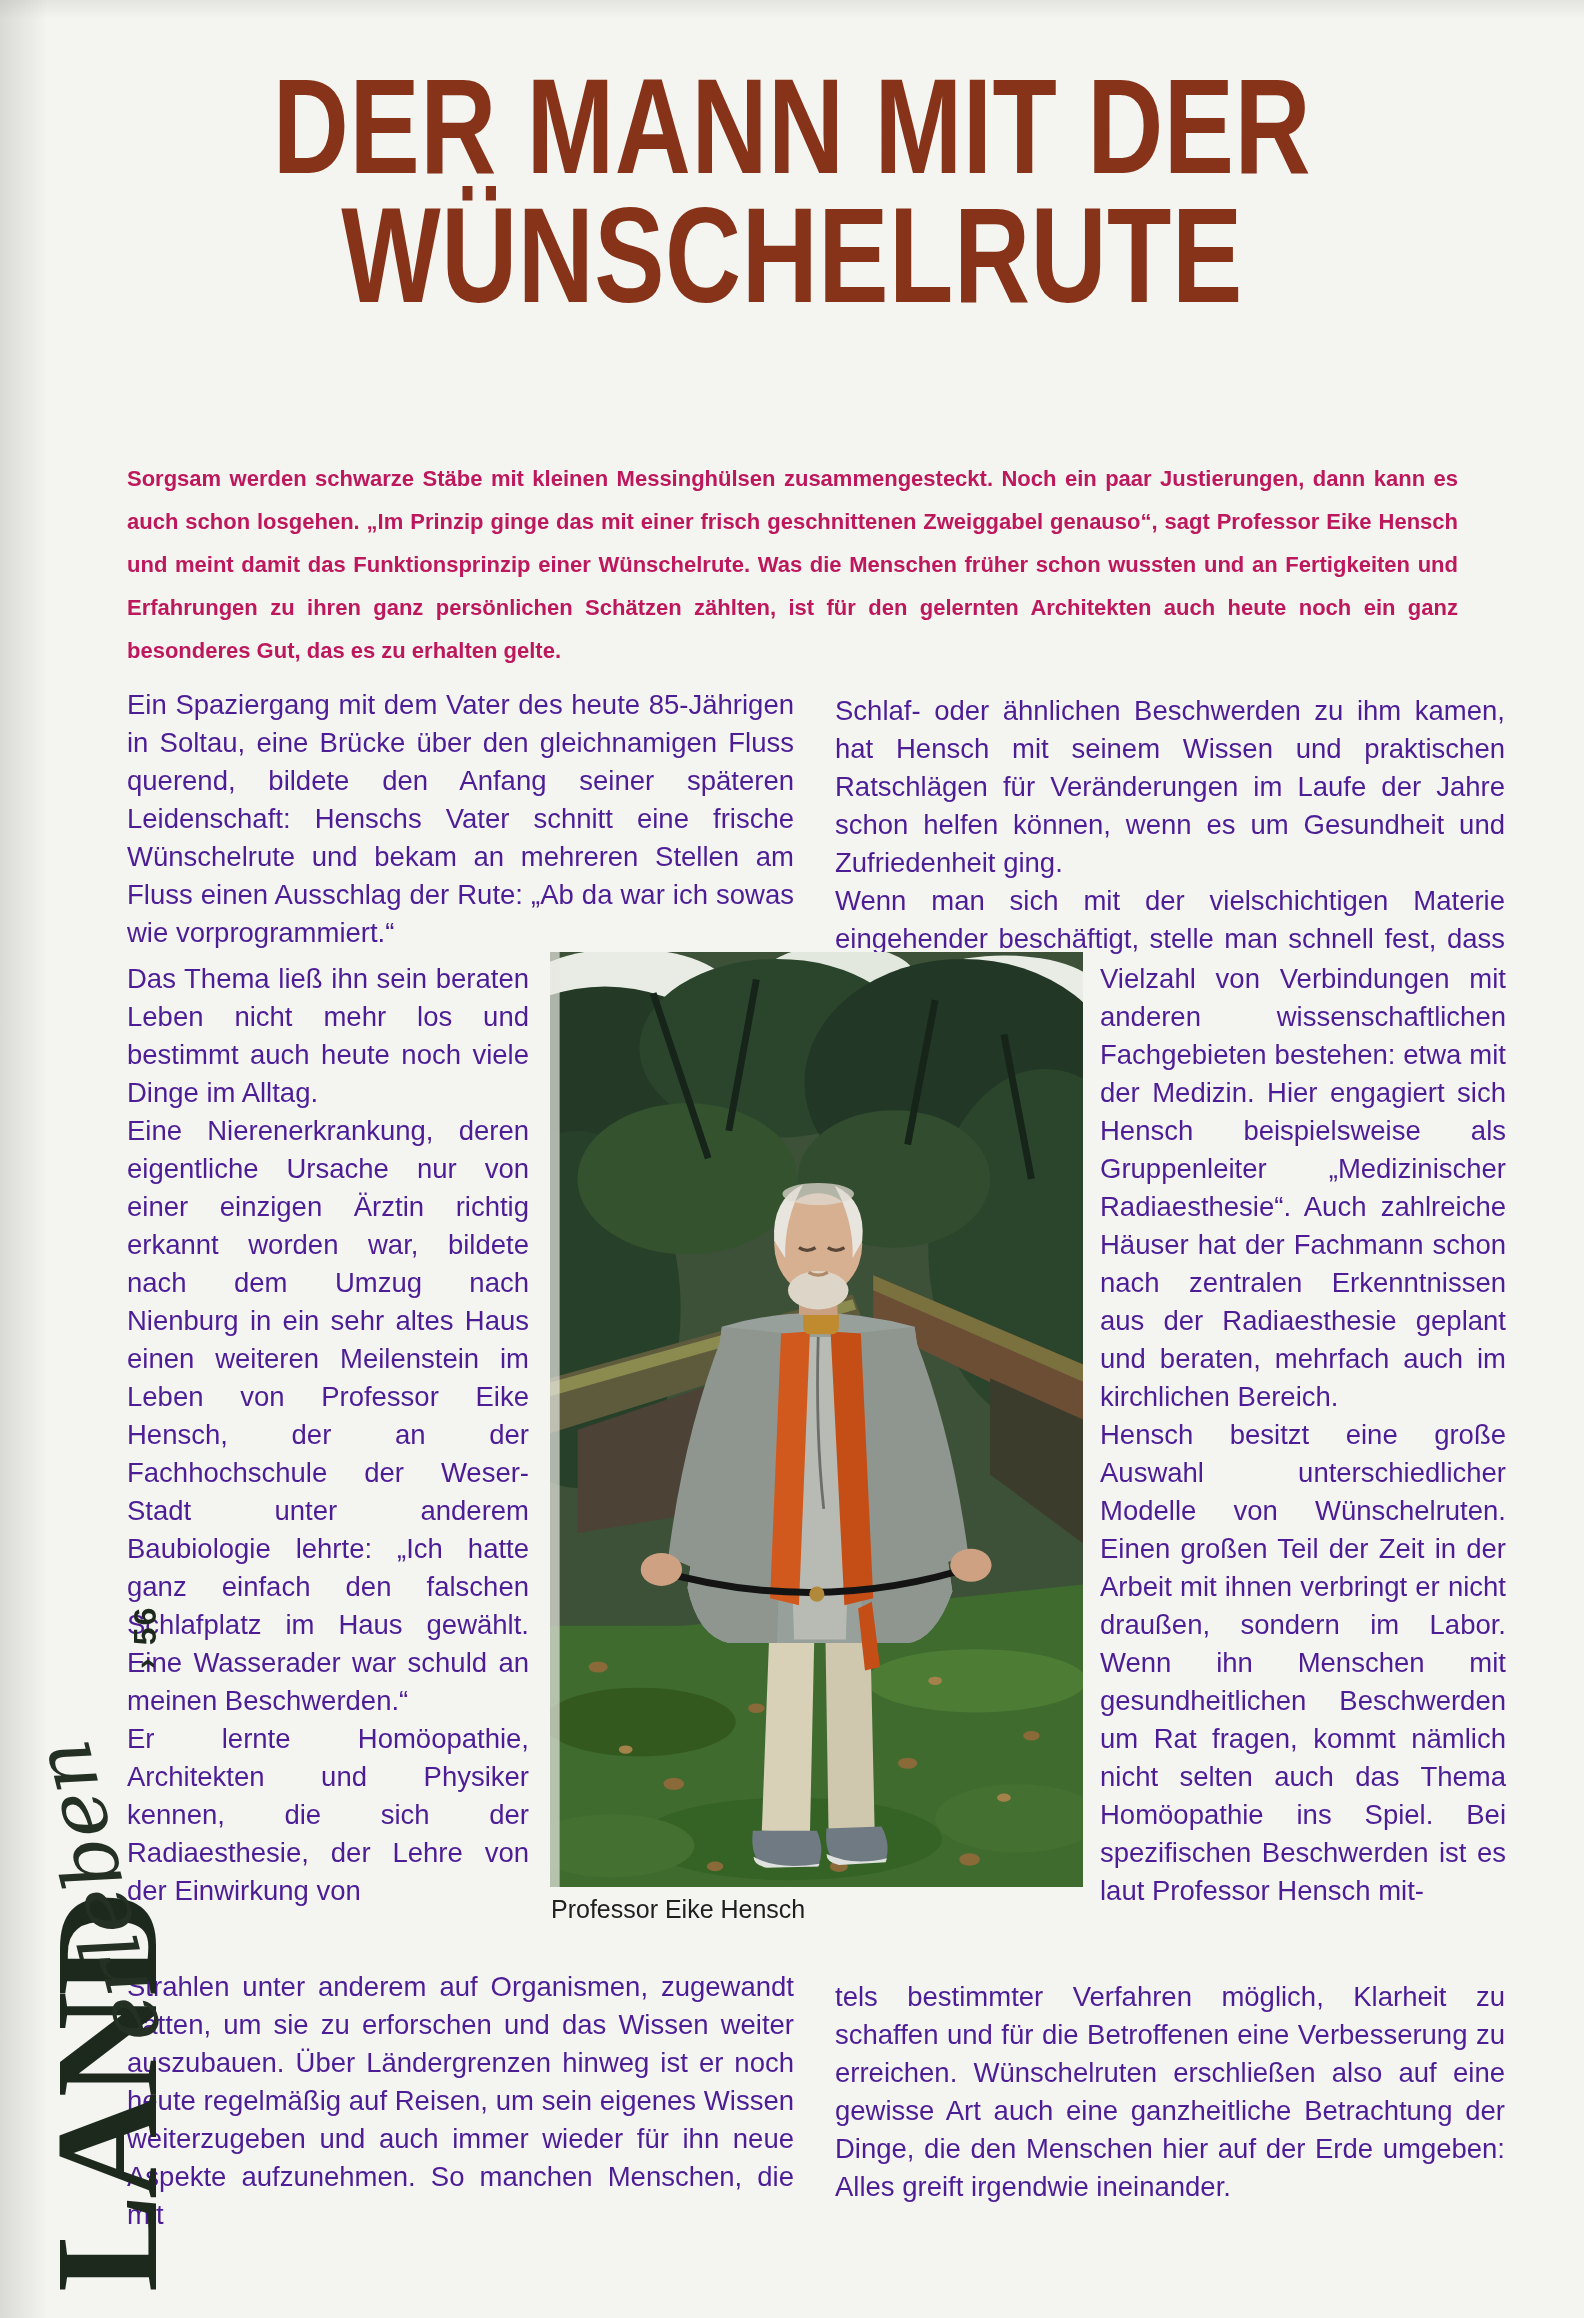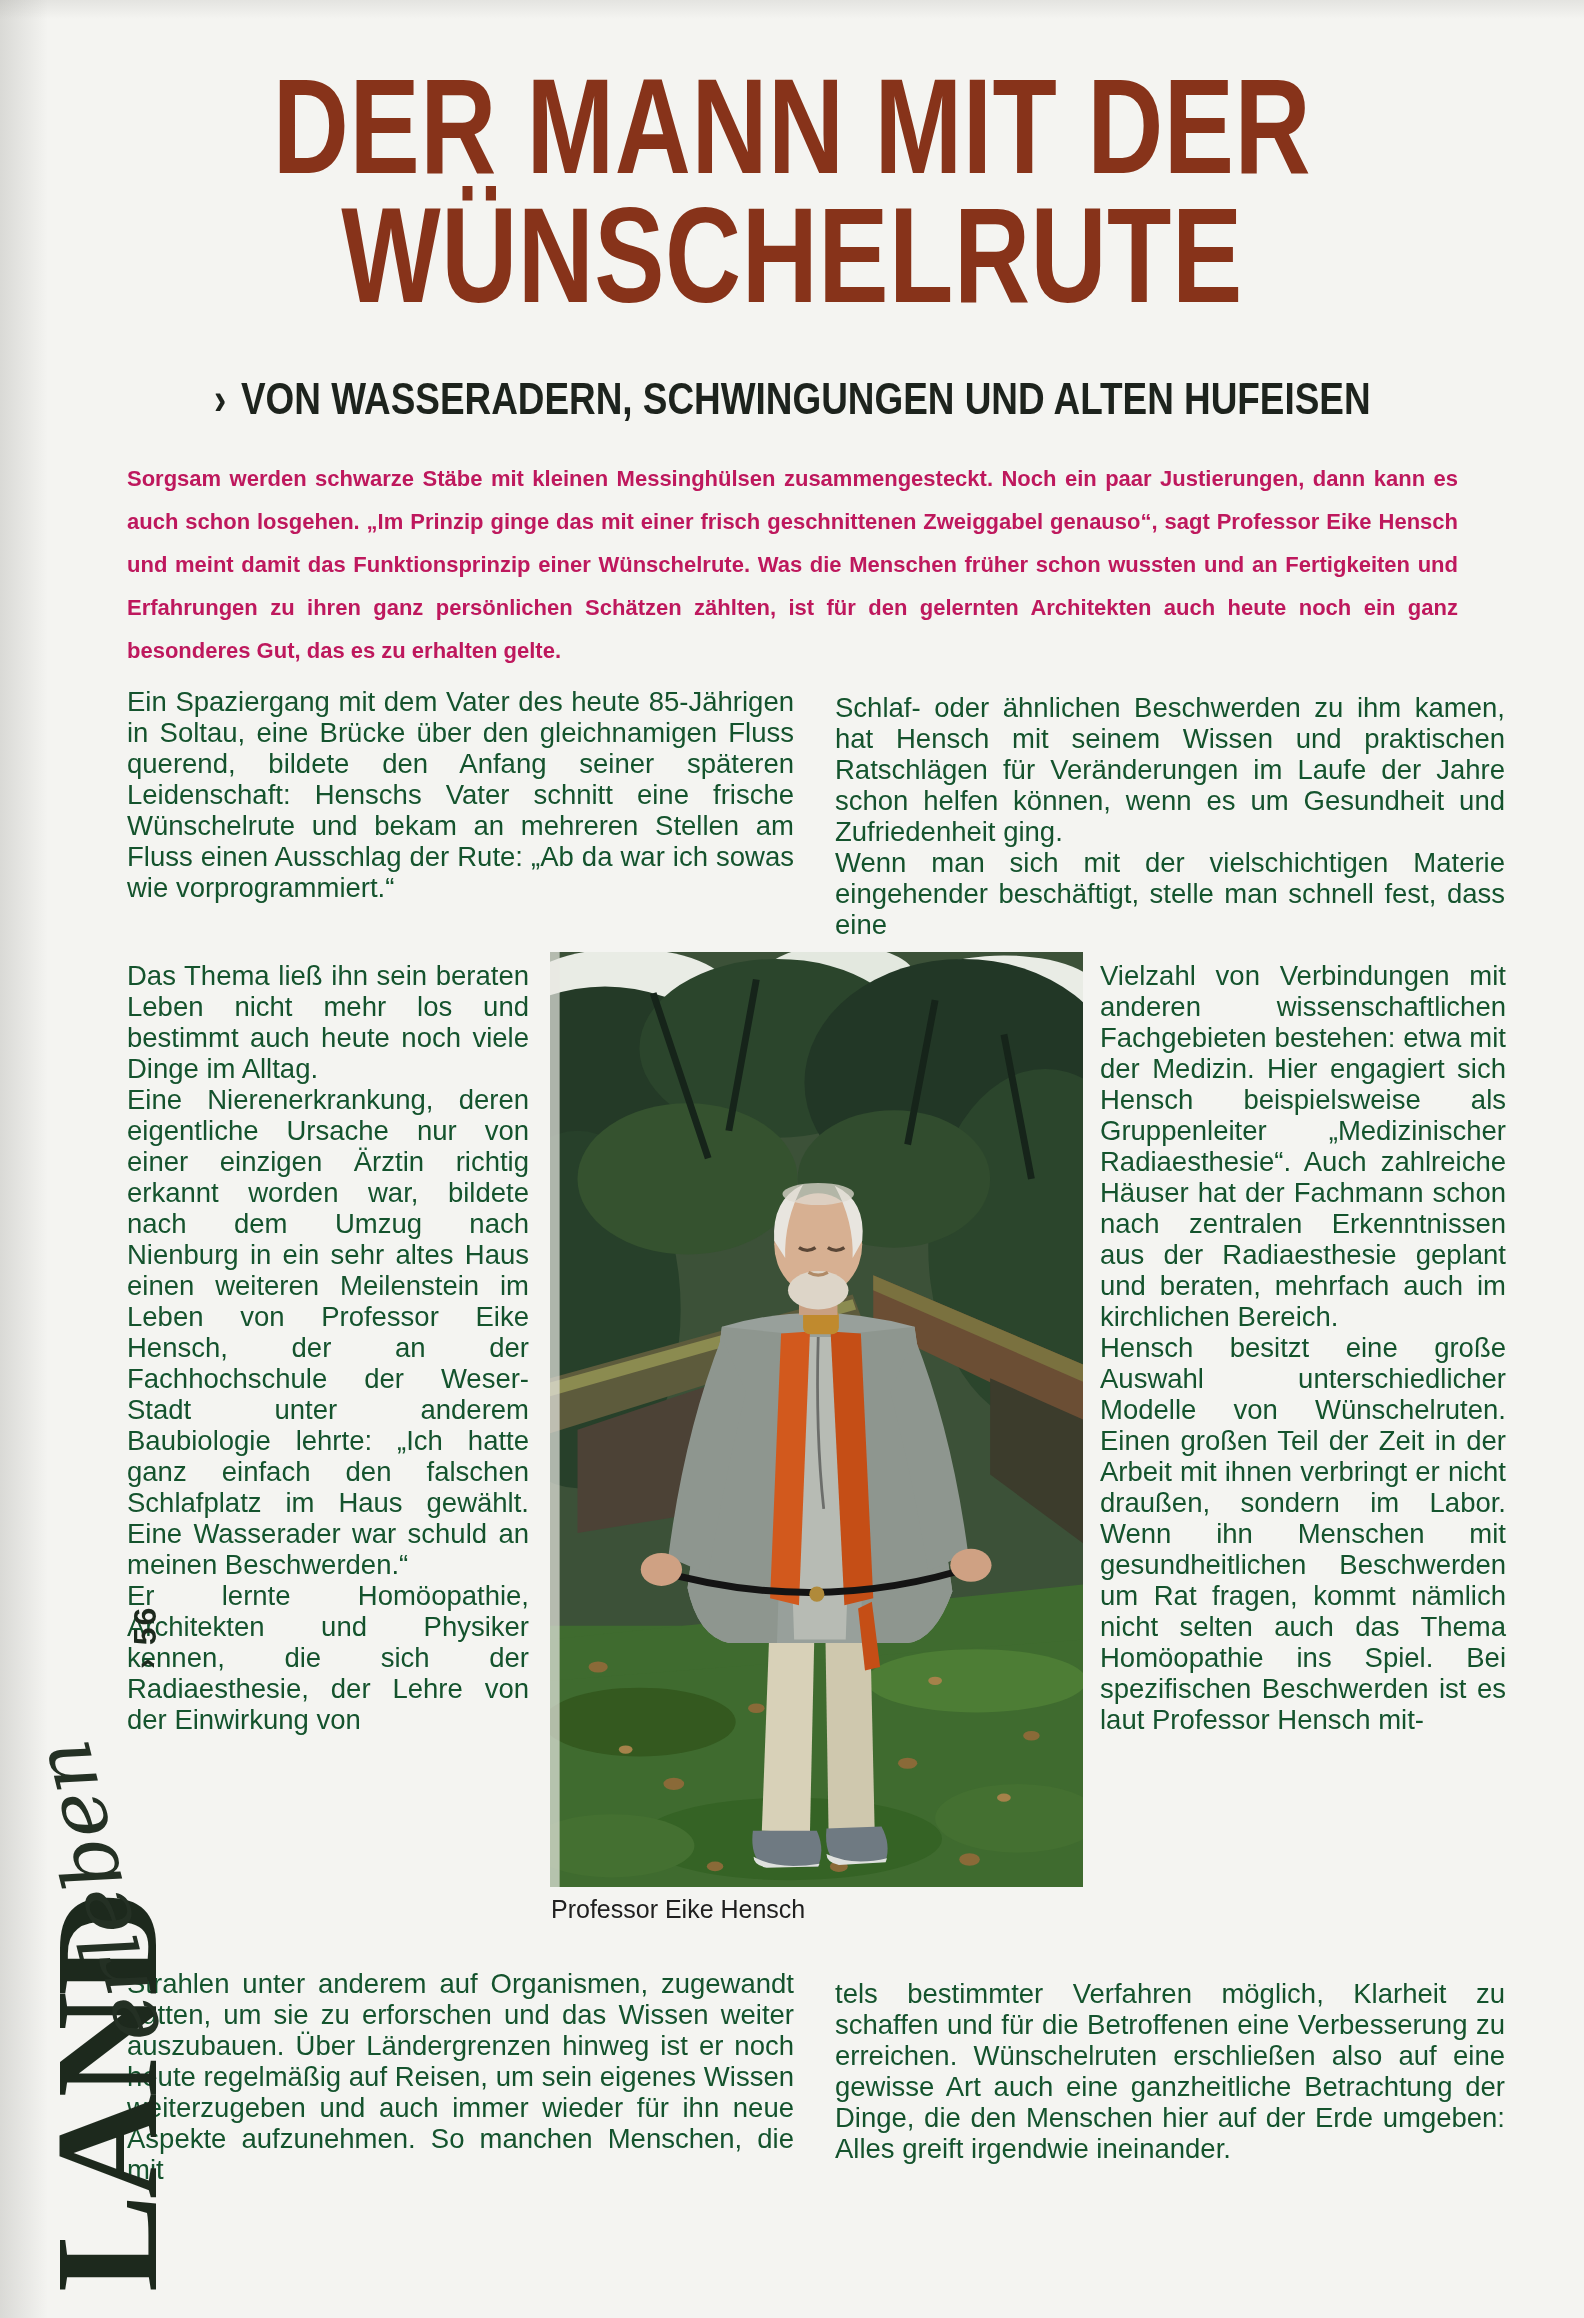--- a/index.html
+++ b/index.html
@@ -34,21 +34,21 @@
   .subtitle .chev { margin-right:18px; }
 
   
   .intro {
     position:absolute; left:127px; width:1331px; top:457px;
     font-size:22px; line-height:43px; font-weight:bold;
     text-align:justify; color:#be185d;
   }
 
   
-  .body-text { position:absolute; font-size:27.5px; line-height:31px; text-align:justify; color:#14532d; }
+  .body-text { position:absolute; font-size:27.5px; line-height:38px; text-align:justify; color:#4c1d95; }
   .body-text p { margin:0; }
   #left-top     { left:127px;  top:686px;  width:667px; }
   #left-narrow  { left:127px;  top:960px; width:402px; }
   #bottom-left  { left:127px;  top:1968px; width:667px; }
   #right-top    { left:835px; top:686px;  width:670px;margin-top:6px; }
   #right-narrow { left:1100px; top:960px; width:406px; }
   #bottom-right { left:835px; top:1978px; width:670px; }
 
   
   .photo {
@@ -81,25 +81,20 @@
 
 <div class="page">
   <div class="edge-shade"></div>
   <div class="top-shade"></div>
 
   <div class="title">
     <span class="line">DER MANN MIT DER</span>
     <span class="line">WÜNSCHELRUTE</span>
   </div>
 
-  <div class="subtitle">
-    <span class="inner">
-      <span class="chev">›</span><span>VON WASSERADERN, SCHWINGUNGEN UND ALTEN HUFEISEN</span>
-    </span>
-  </div>
 
   <div class="intro">Sorgsam werden schwarze Stäbe mit kleinen Messinghülsen zusammengesteckt. Noch ein paar Justierungen, dann kann es auch schon losgehen. „Im Prinzip ginge das mit einer frisch geschnittenen Zweiggabel genauso“, sagt Professor Eike Hensch und meint damit das Funktionsprinzip einer Wünschelrute. Was die Menschen früher schon wussten und an Fertigkeiten und Erfahrungen zu ihren ganz persönlichen Schätzen zählten, ist für den gelernten Architekten auch heute noch ein ganz besonderes Gut, das es zu erhalten gelte.</div>
 
   <div class="body-text" id="left-top">
     <p>Ein Spaziergang mit dem Vater des heute 85-Jährigen in Soltau, eine Brücke über den gleichnamigen Fluss querend, bildete den Anfang seiner späteren Leidenschaft: Henschs Vater schnitt eine frische Wünschelrute und bekam an mehreren Stellen am Fluss einen Ausschlag der Rute: „Ab da war ich sowas wie vorprogrammiert.“</p>
   </div>
 
   <div class="body-text" id="left-narrow">
     <p>Das Thema ließ ihn sein beraten Leben nicht mehr los und bestimmt auch heute noch viele Dinge im Alltag.</p>
     <p>Eine Nierenerkrankung, deren eigentliche Ursache nur von einer einzigen Ärztin richtig erkannt worden war, bildete nach dem Umzug nach Nienburg in ein sehr altes Haus einen weiteren Meilenstein im Leben von Professor Eike Hensch, der an der Fachhochschule der Weser-Stadt unter anderem Baubiologie lehrte: „Ich hatte ganz einfach den falschen Schlafplatz im Haus gewählt. Eine Wasserader war schuld an meinen Beschwerden.“</p>

